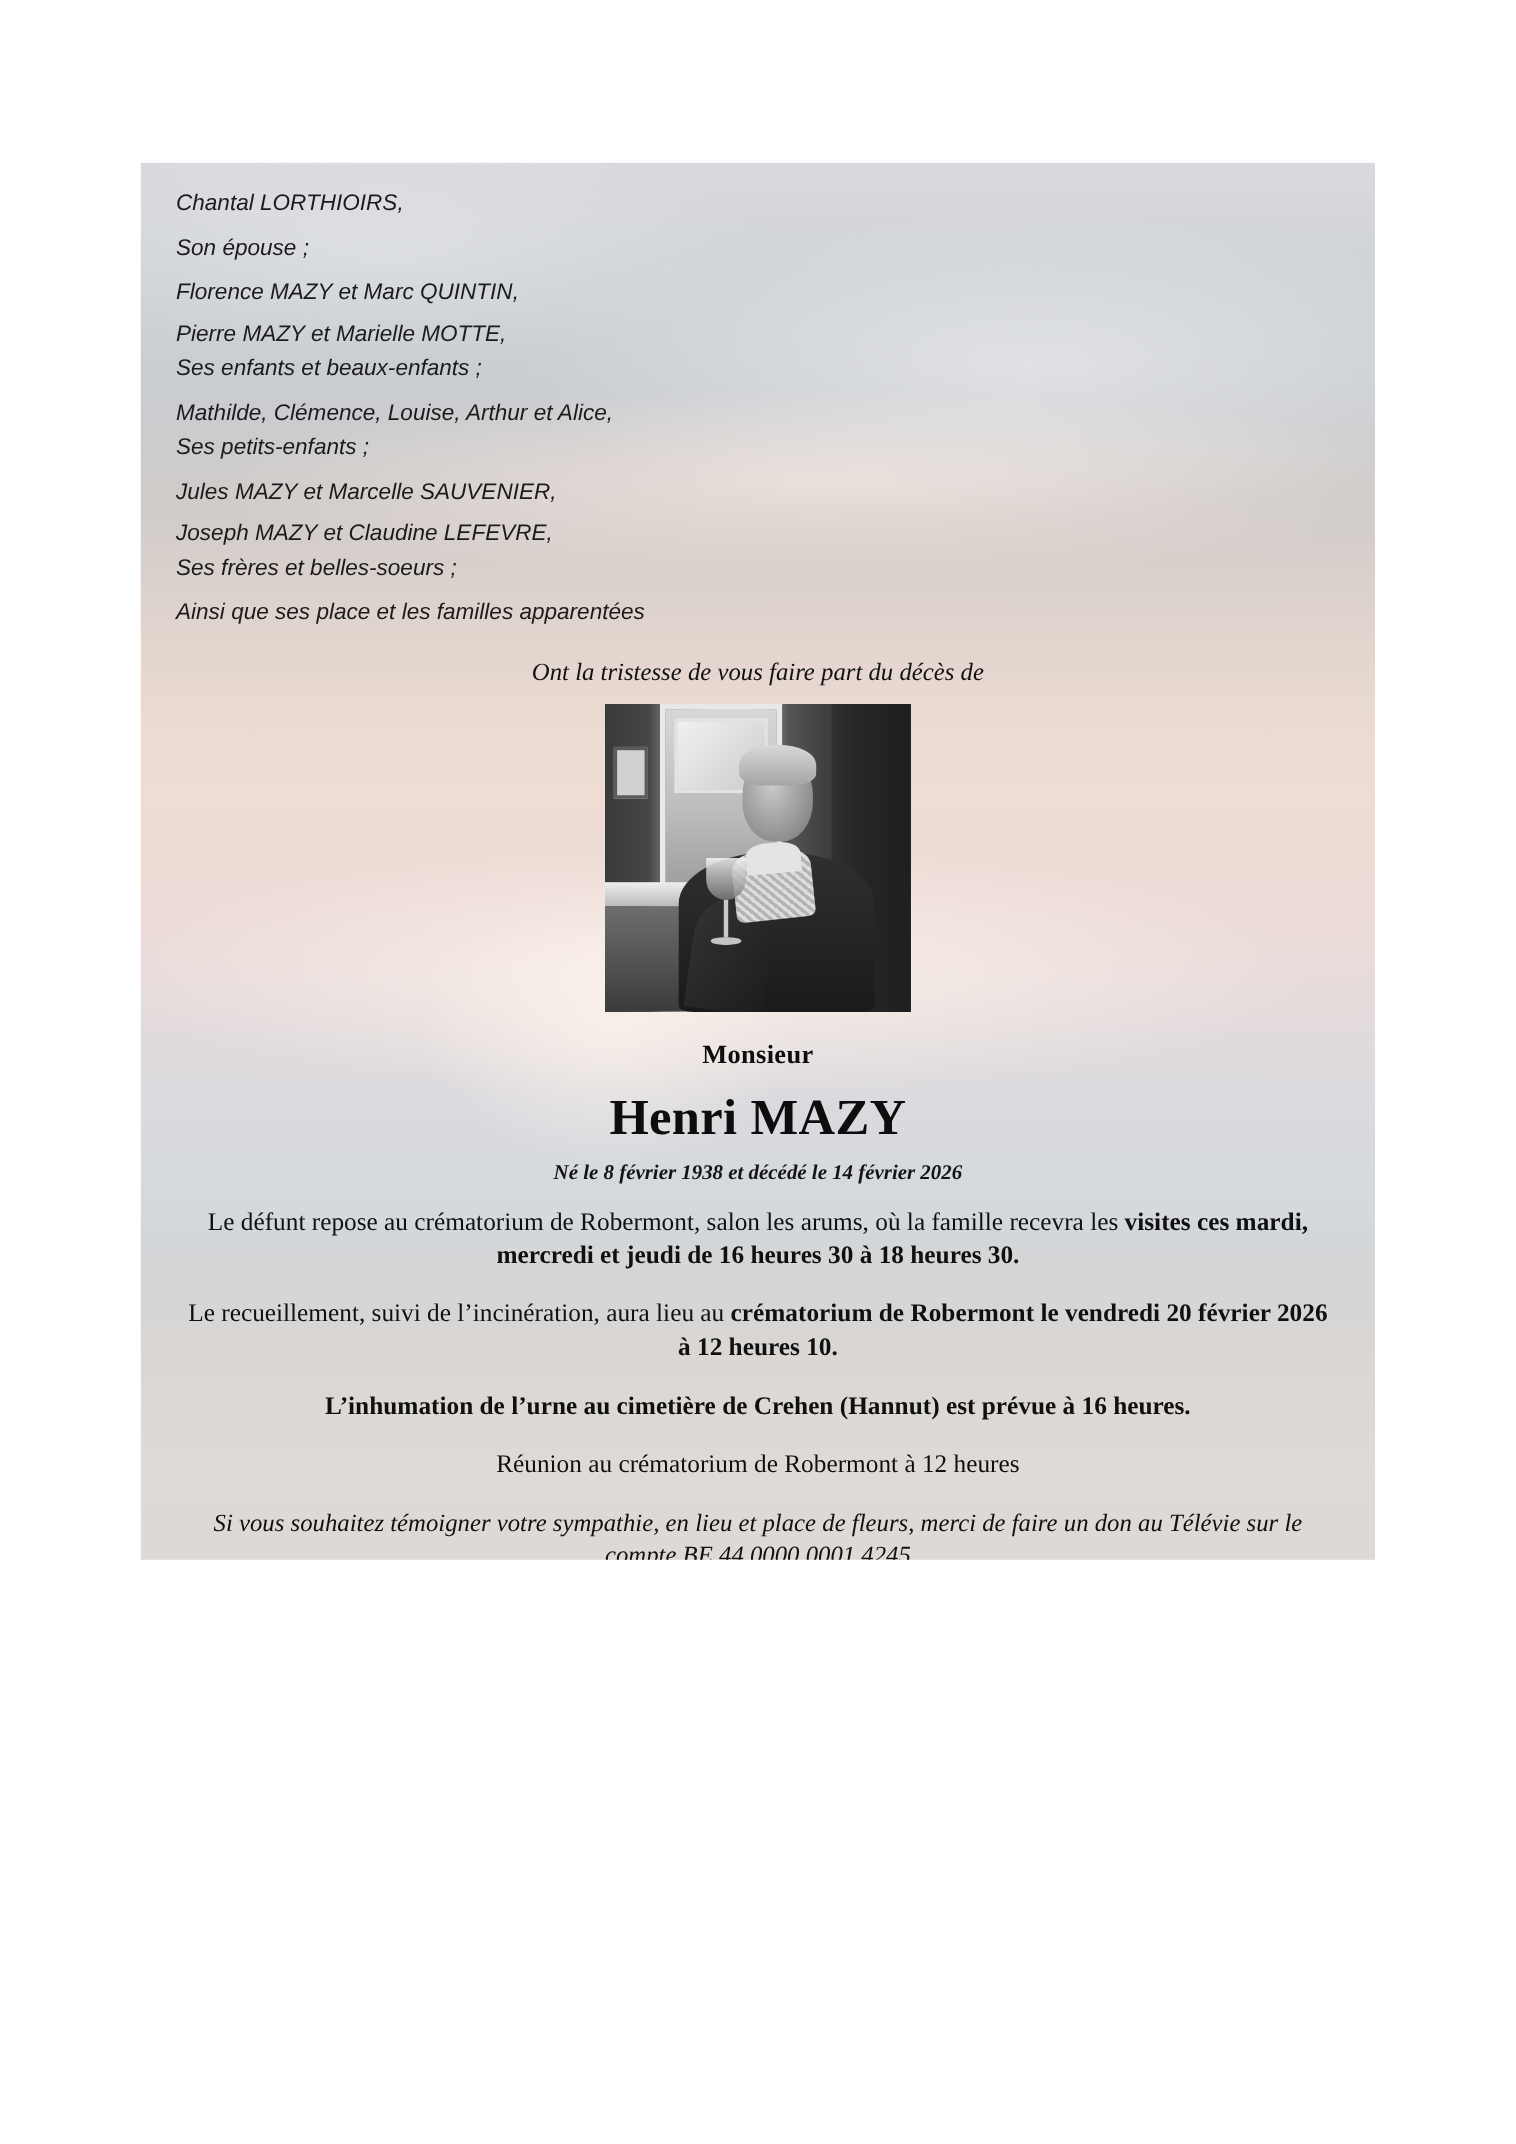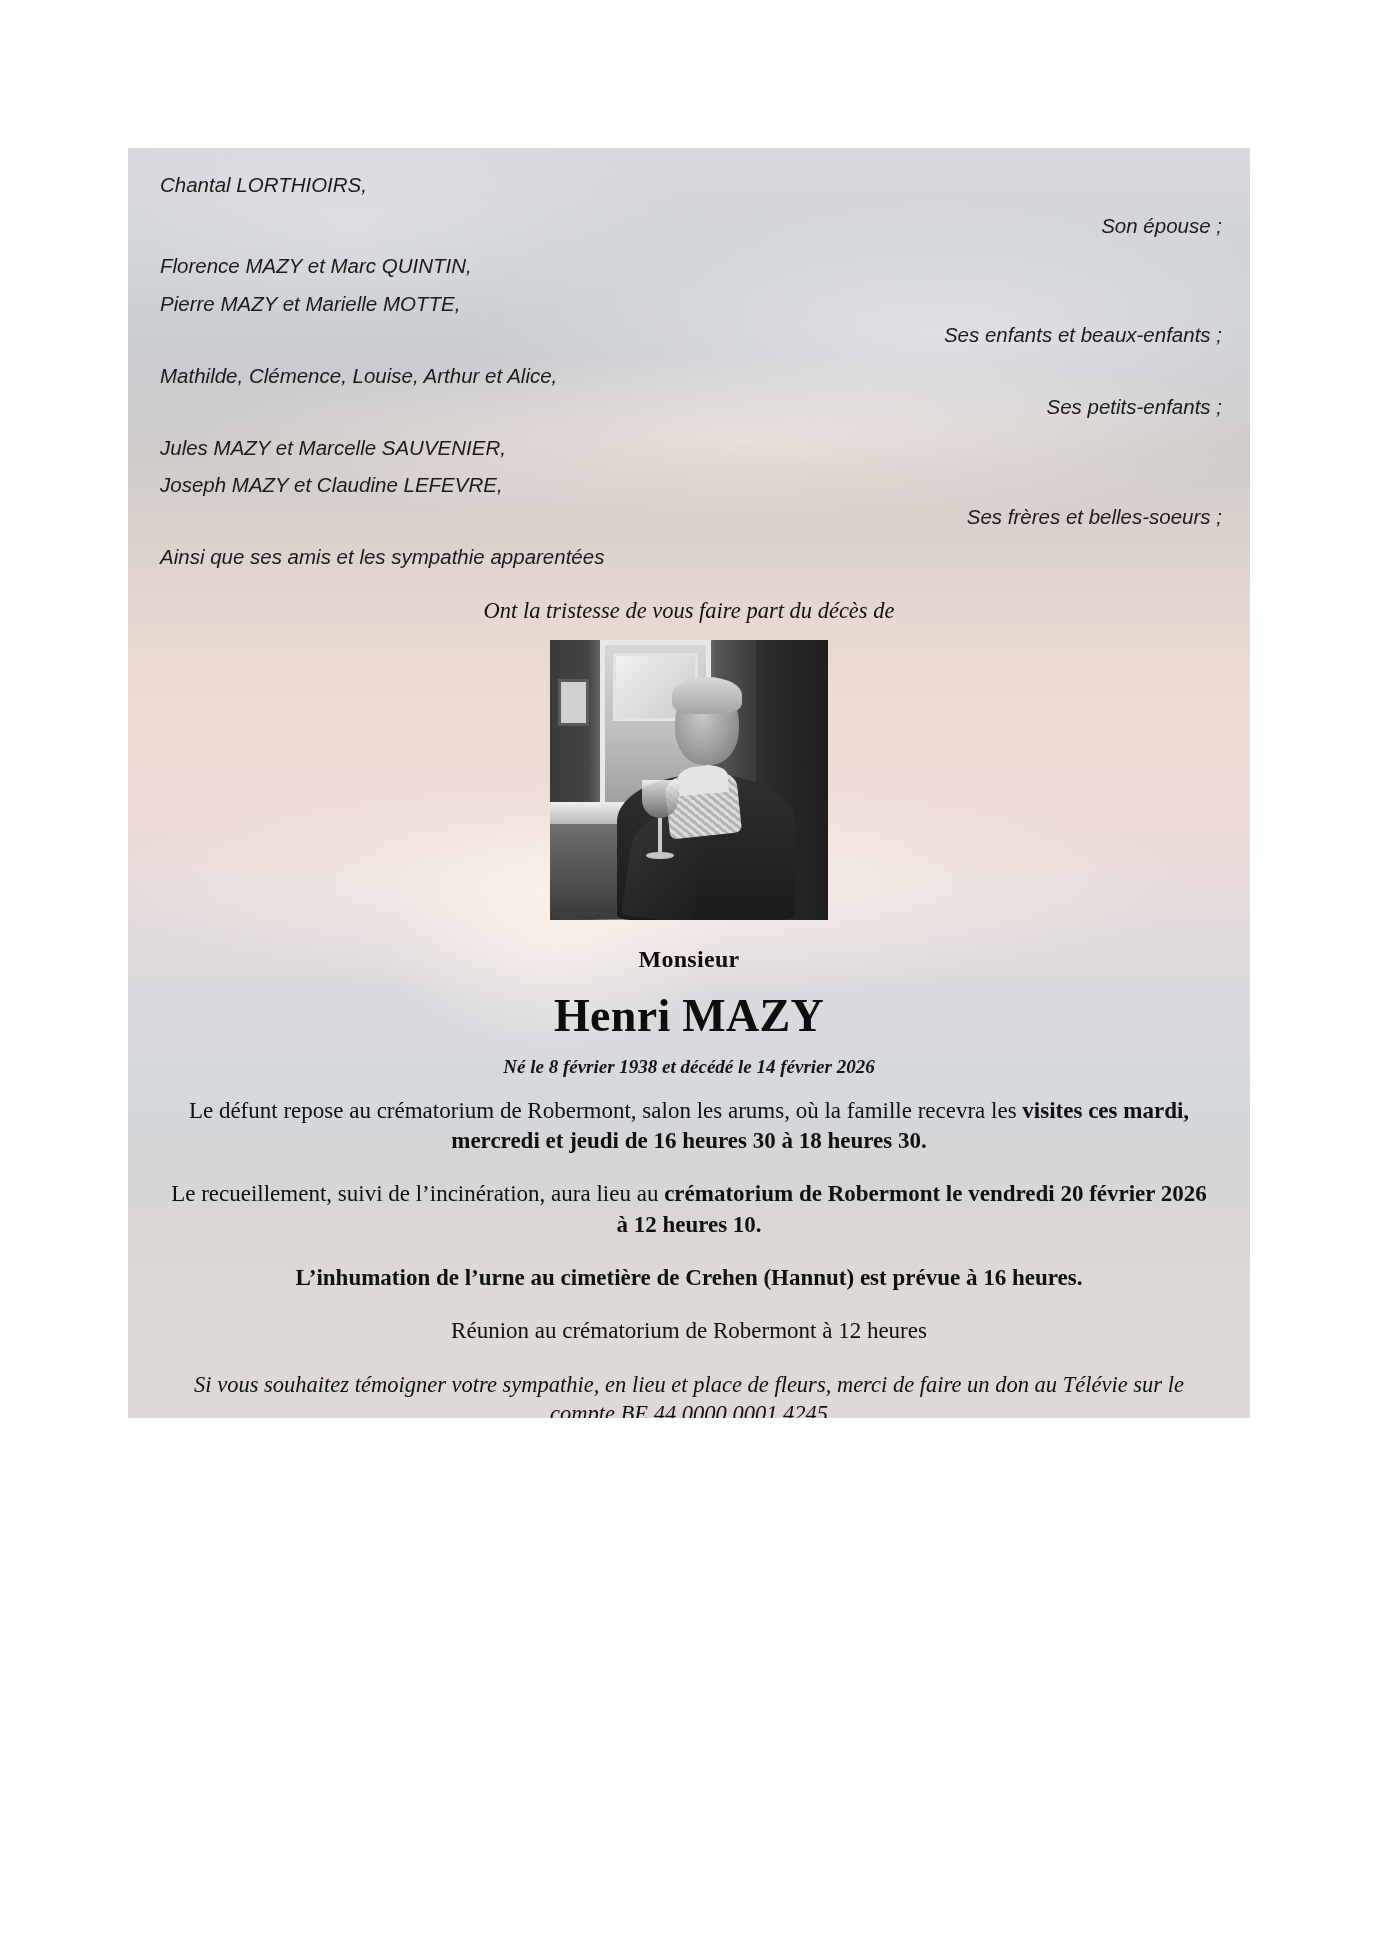--- a/index.html
+++ b/index.html
@@ -89,21 +89,20 @@
     font-size: 20.5px;
     color: #1b1b1b;
     line-height: 1.0;
     padding-left: 32px;
     padding-right: 28px;
   }
   .fam .left {
     text-align: left;
   }
   .fam .right {
-    text-align: right;
   }
   .sp-lg { height: 27px; }
   .sp-md { height: 20px; }
   .sp-sm { height: 11px; }
   .line { margin: 0; padding: 0; }
   .line + .line { margin-top: 17px; }
 
   
   .announce {
     text-align: center;
@@ -301,21 +300,21 @@
       <div class="sp-md"></div>
       <div class="line left">Mathilde, Clémence, Louise, Arthur et Alice,</div>
       <div class="sp-sm"></div>
       <div class="line right">Ses petits-enfants ;</div>
       <div class="sp-md"></div>
       <div class="line left">Jules MAZY et Marcelle SAUVENIER,</div>
       <div class="line left">Joseph MAZY et Claudine LEFEVRE,</div>
       <div class="sp-sm"></div>
       <div class="line right">Ses frères et belles-soeurs ;</div>
       <div class="sp-md"></div>
-      <div class="line left">Ainsi que ses amis et les sympathie apparentées</div>
+      <div class="line left">Ainsi que ses place et les familles apparentées</div>
     </div>
 
     <div class="announce">Ont la tristesse de vous faire part du décès de</div>
 
     <div class="portrait-wrap">
       <div class="portrait">
         <div class="ph-bg"></div>
         <div class="ph-door">
             <div class="ph-door-pane"></div>
           </div>

